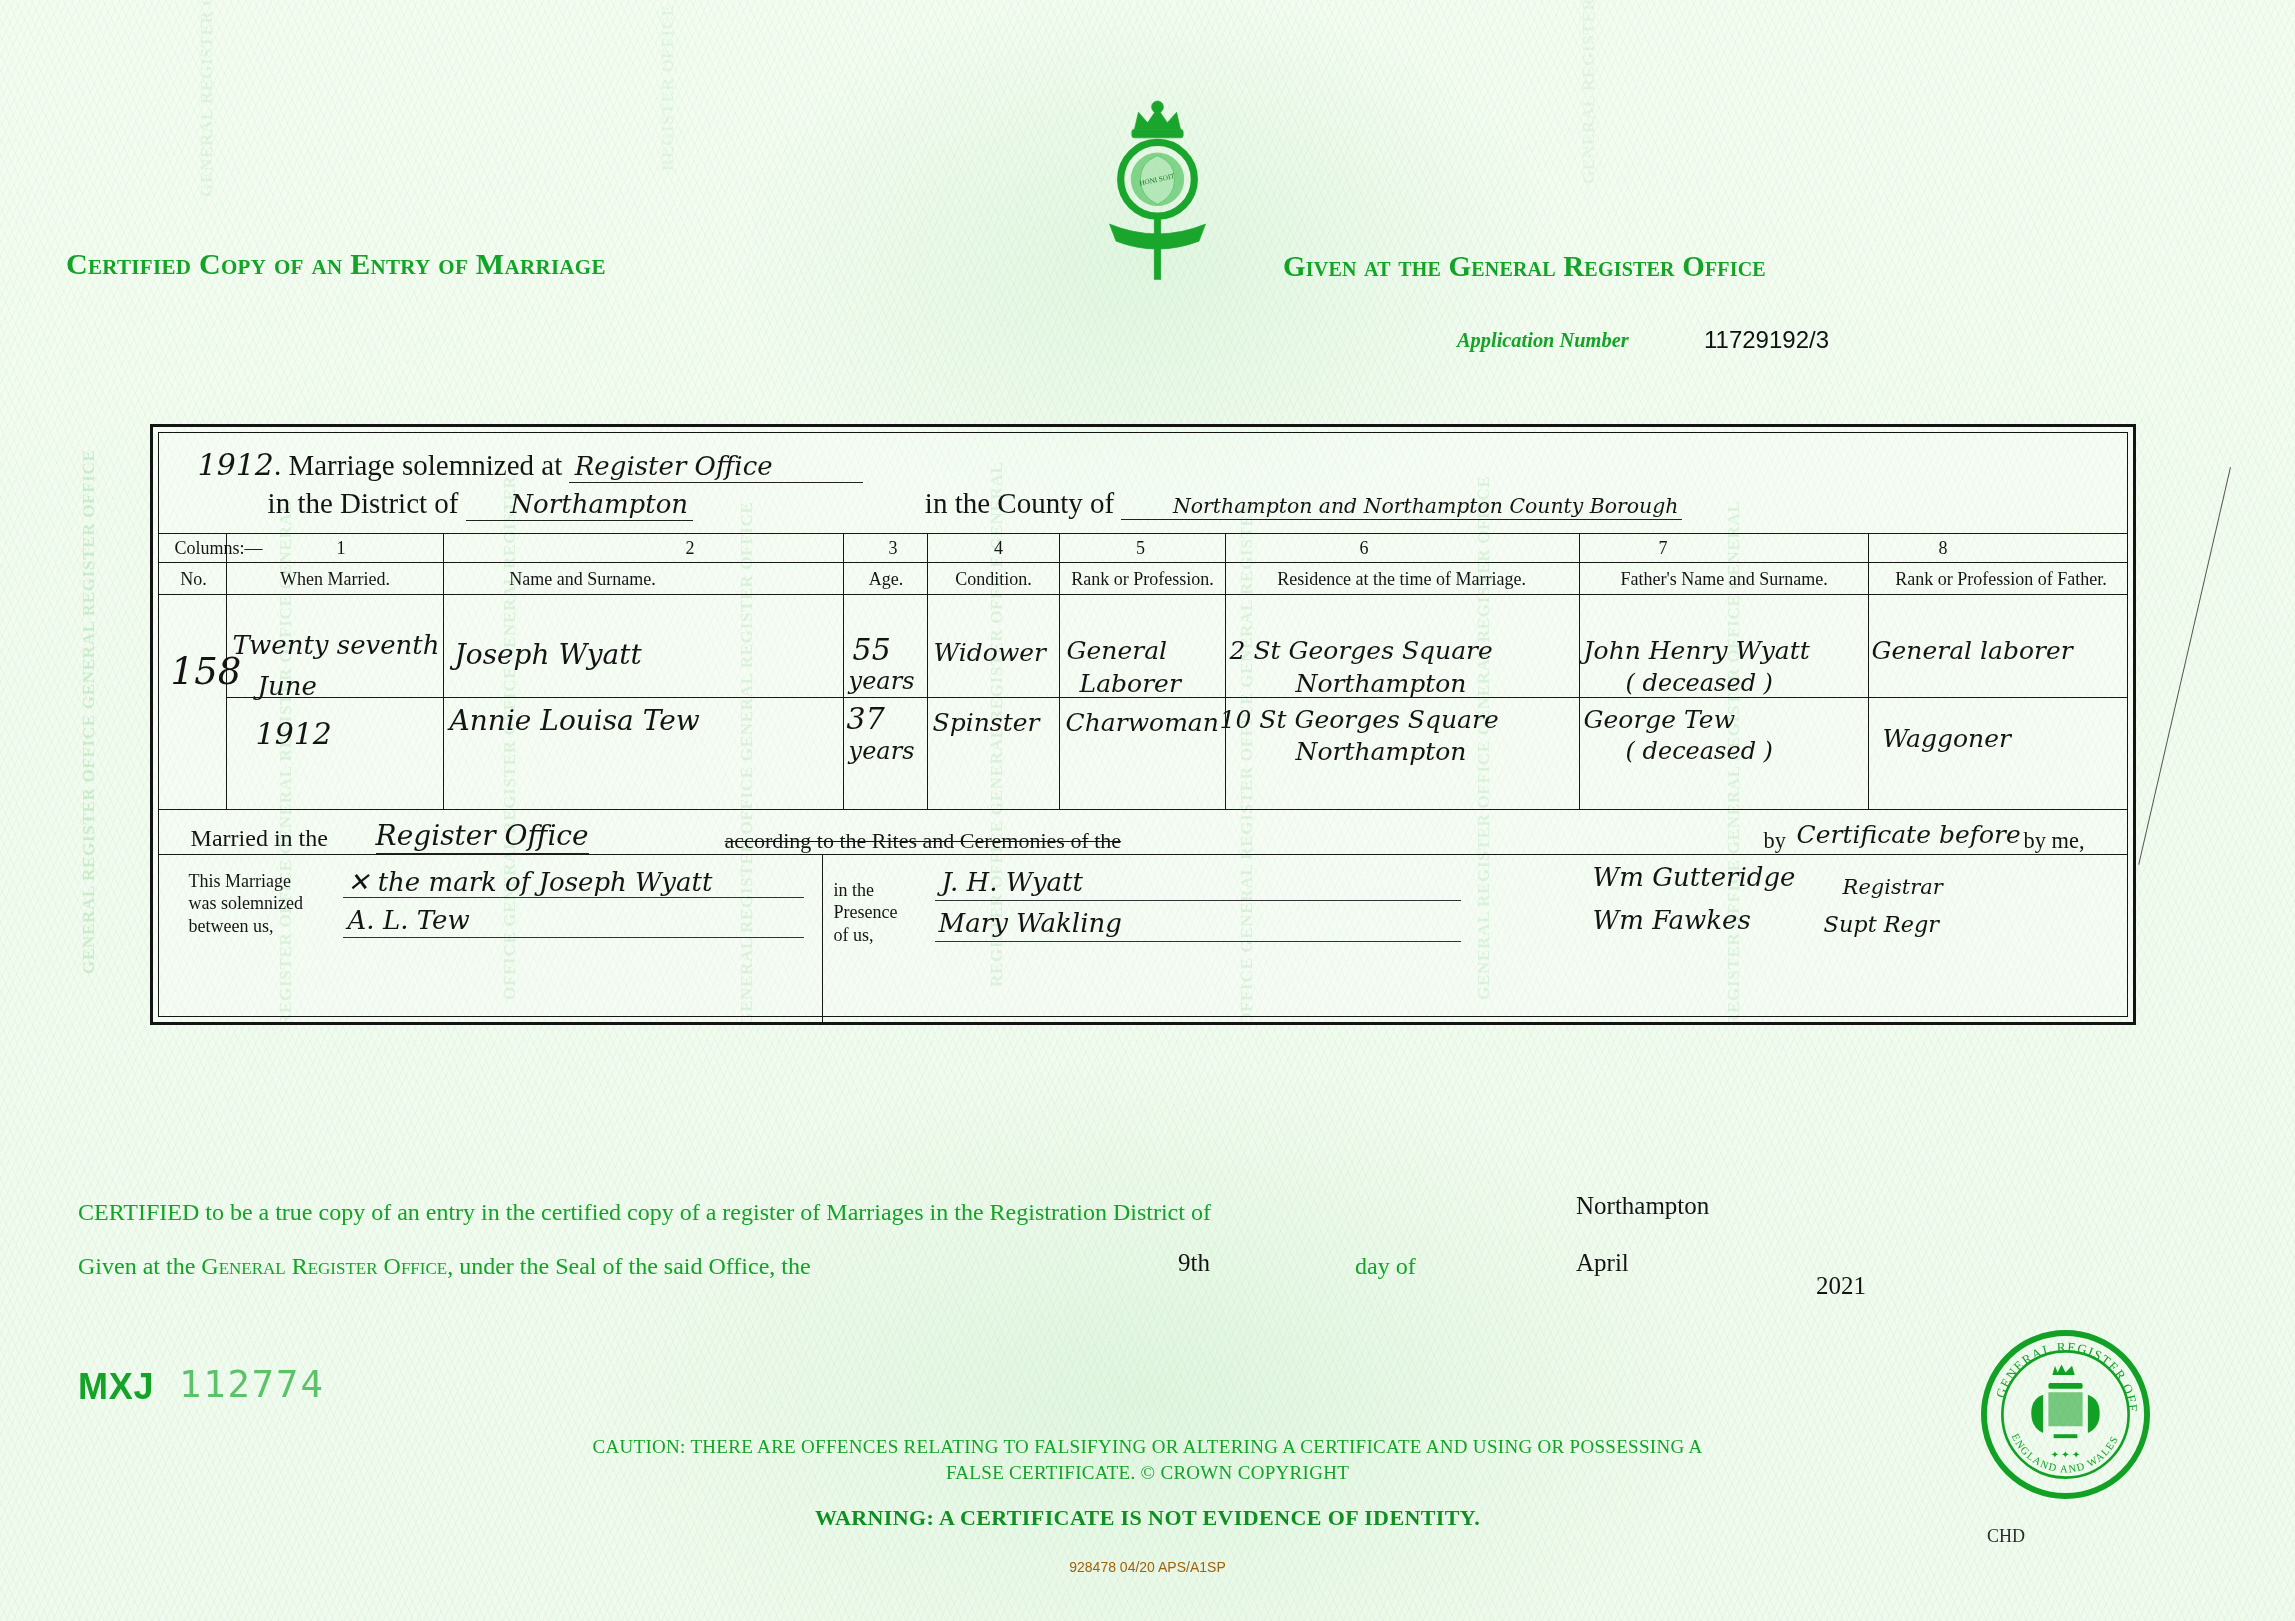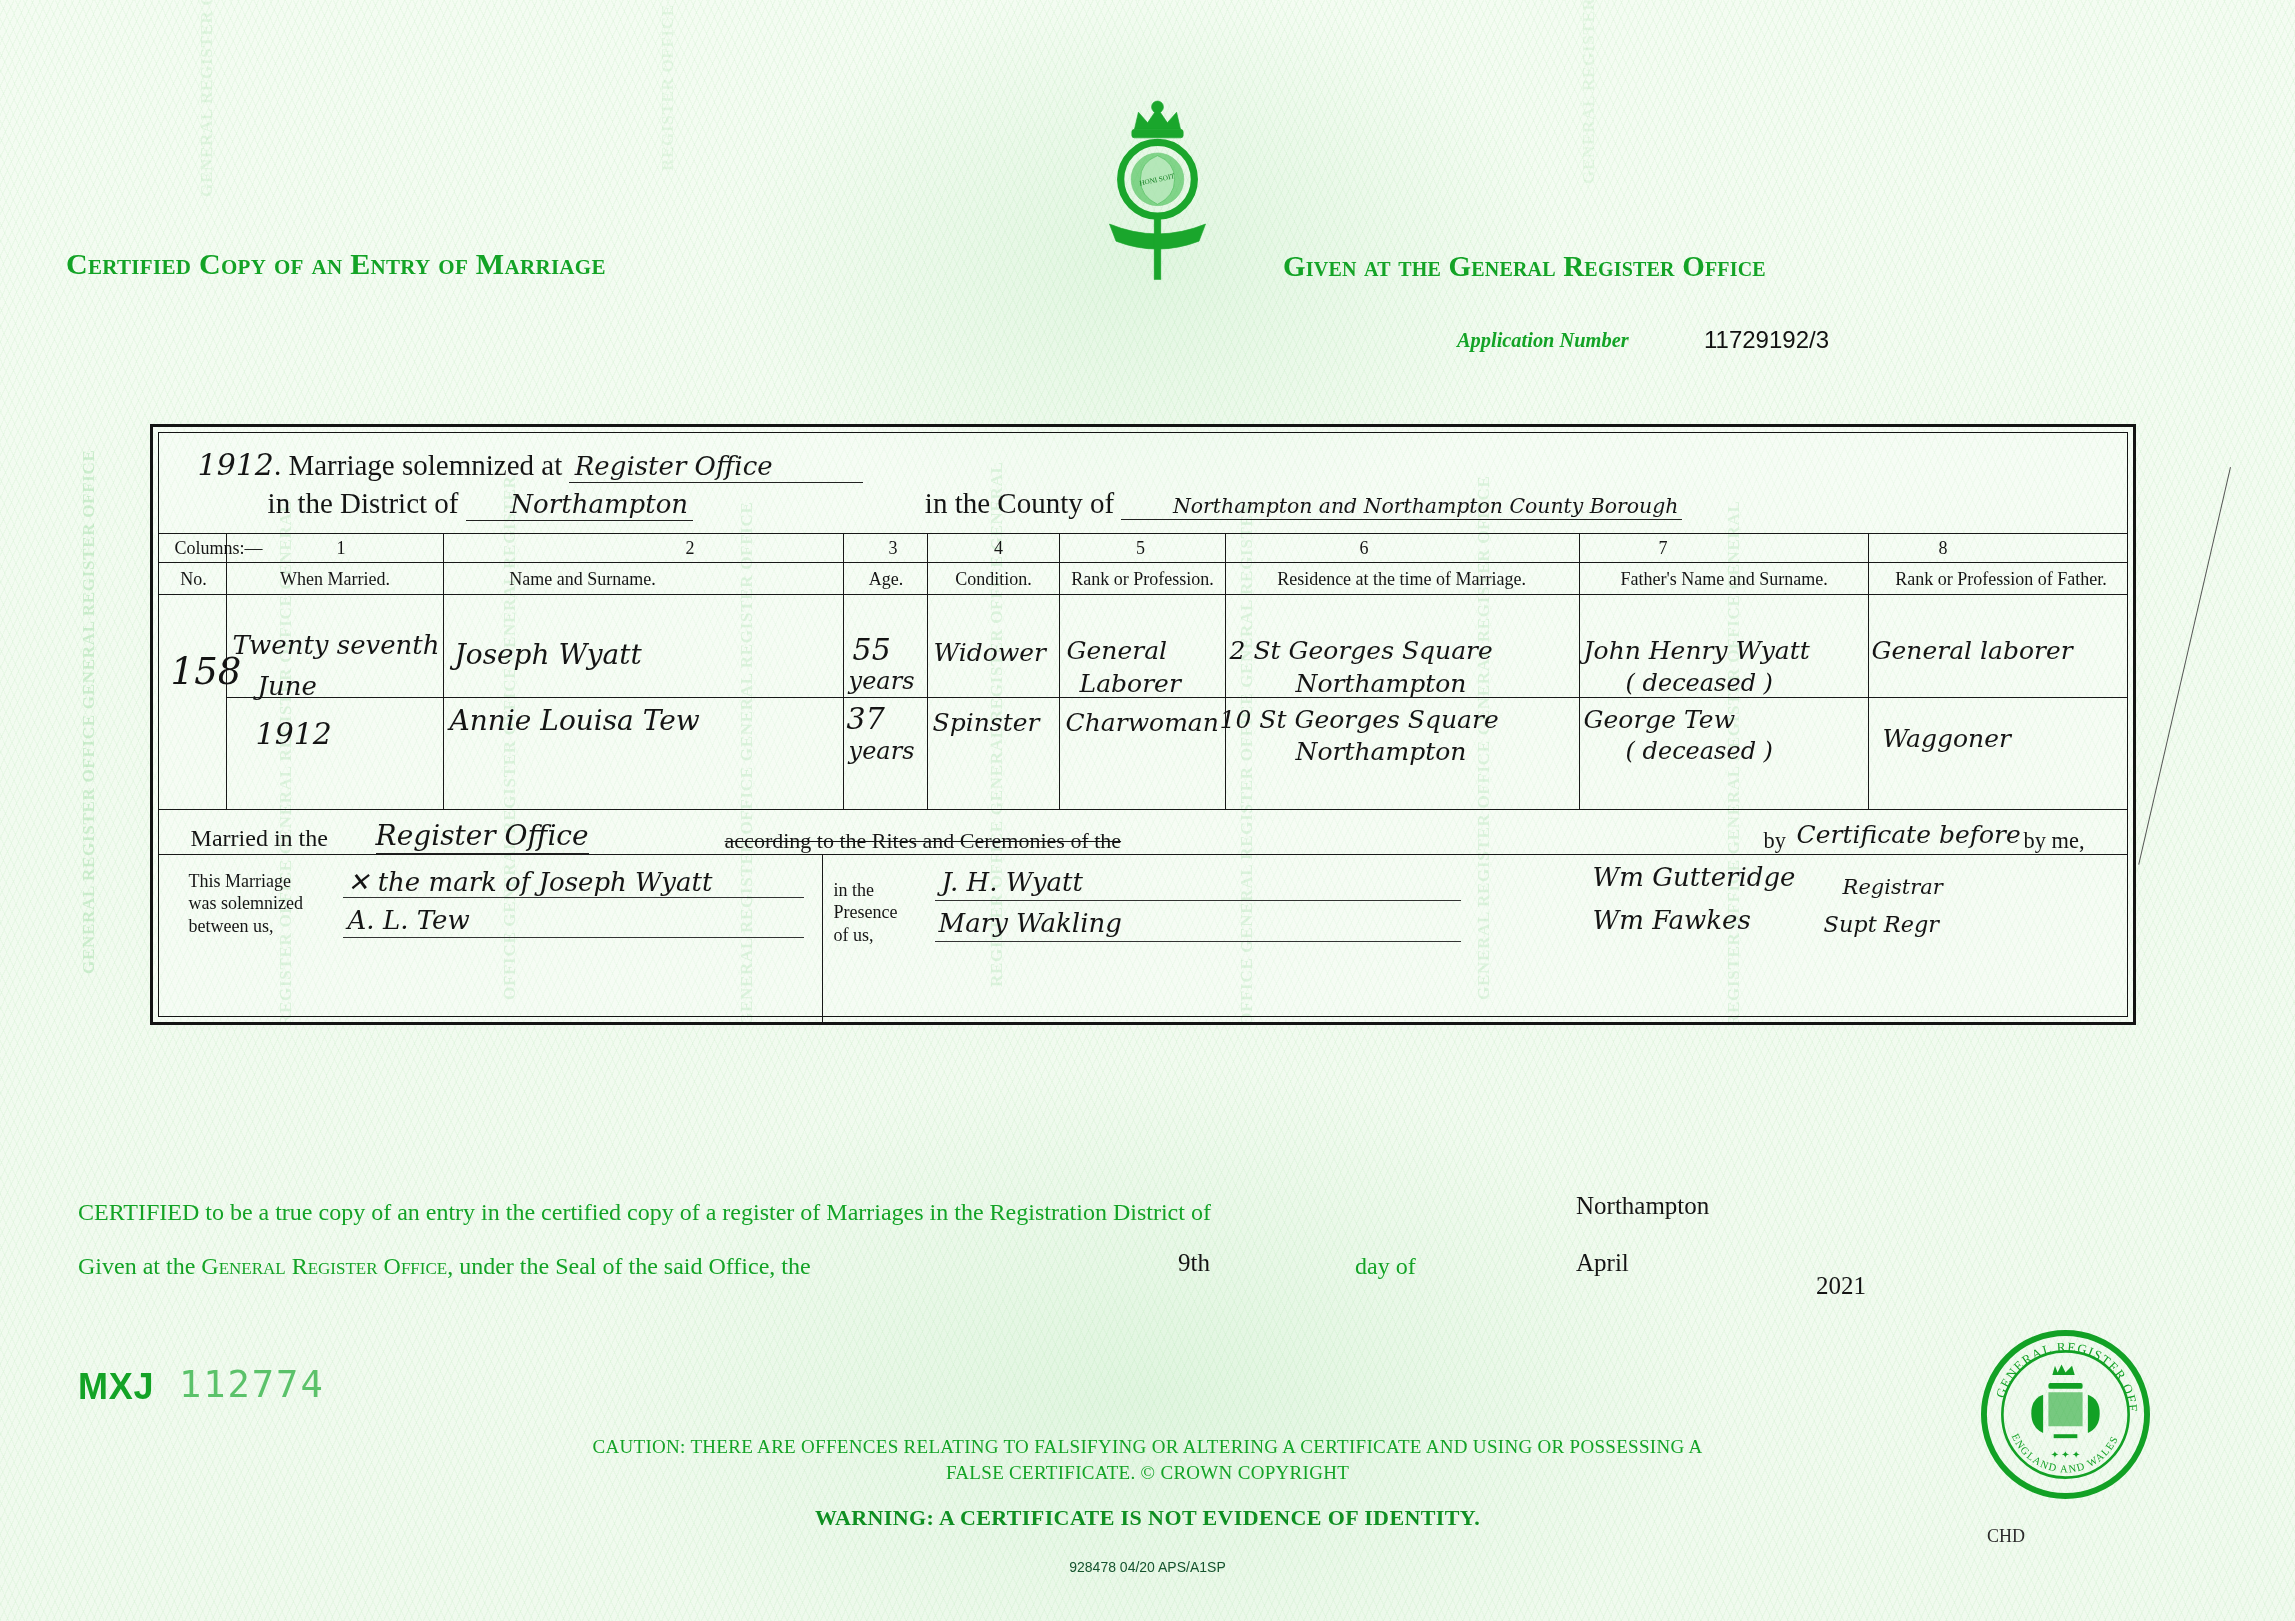--- a/index.html
+++ b/index.html
@@ -270,21 +270,21 @@
     font-size: 22px;
     font-weight: bold;
     font-variant: small-caps;
     letter-spacing: 0.4px;
   }
   .formcode {
     position: absolute;
     left: 0; right: 0;
     top: 1559px;
     text-align: center;
-    color: #14532d;
+    color: #a16207;
     font-size: 14px;
     font-family: "Liberation Sans", sans-serif;
   }
 
   .gro-seal {
     position: absolute;
     left: 1980px;
     top: 1329px;
     width: 171px;
     height: 171px;

